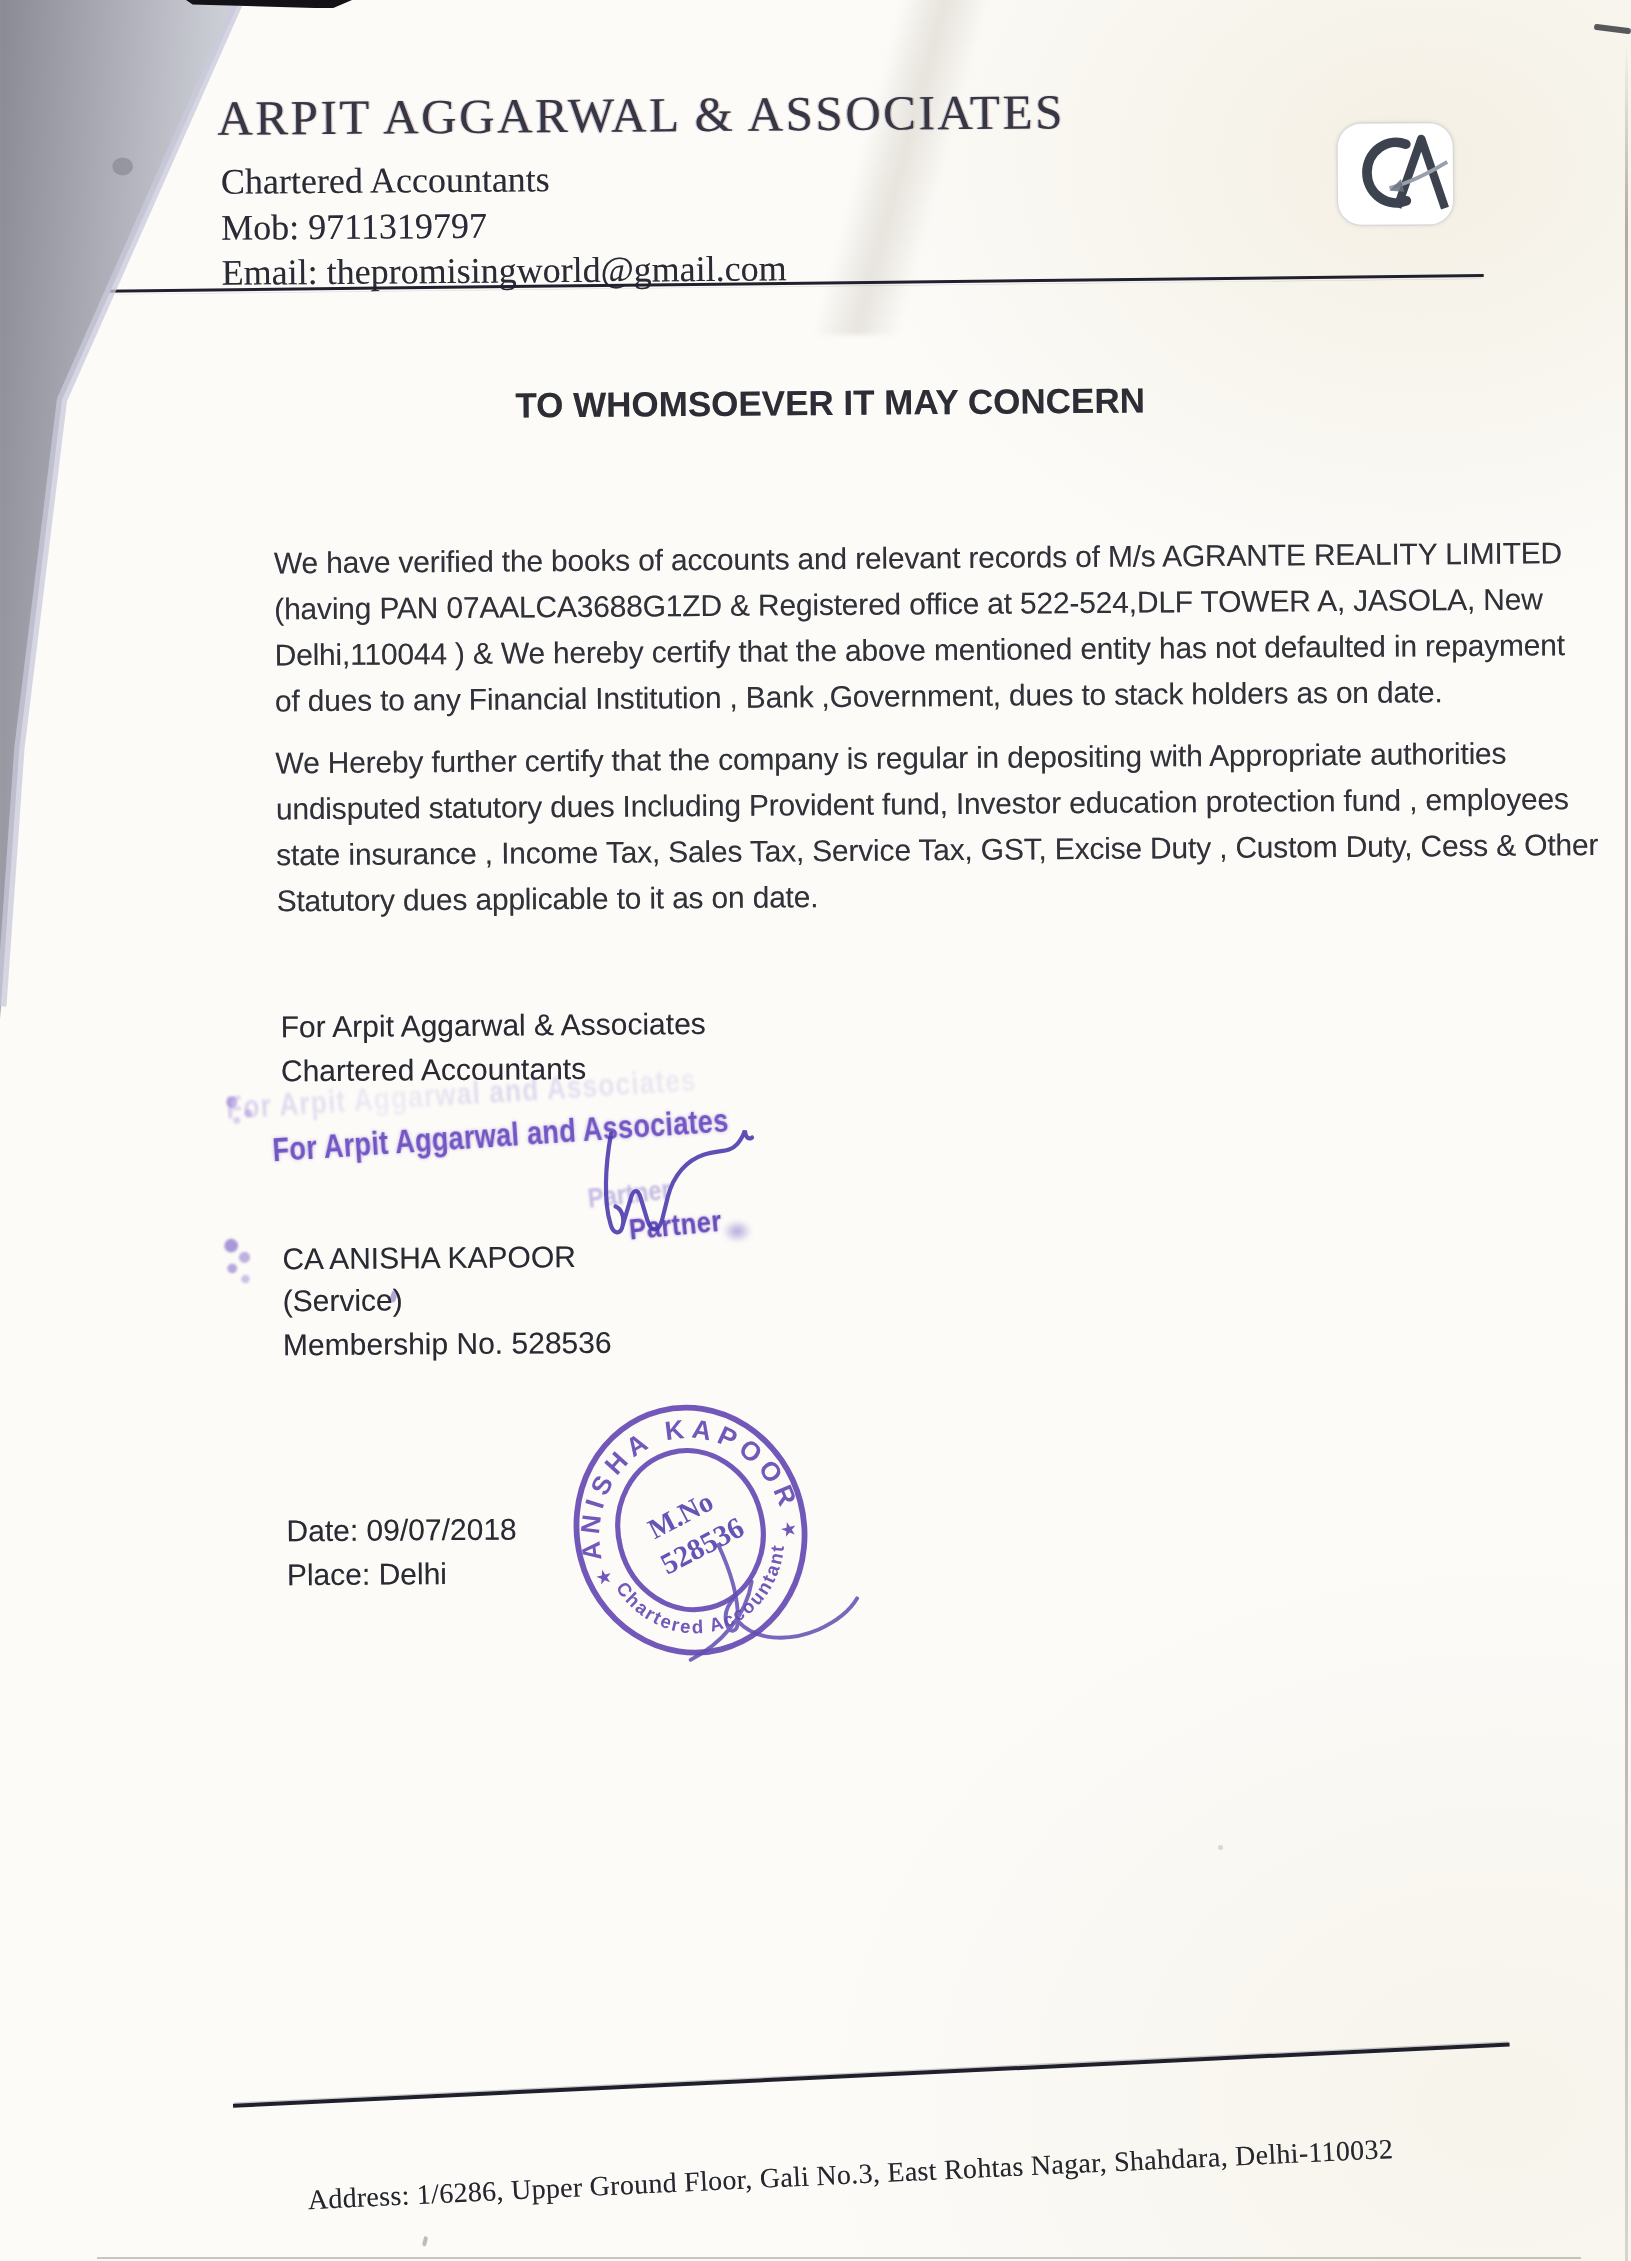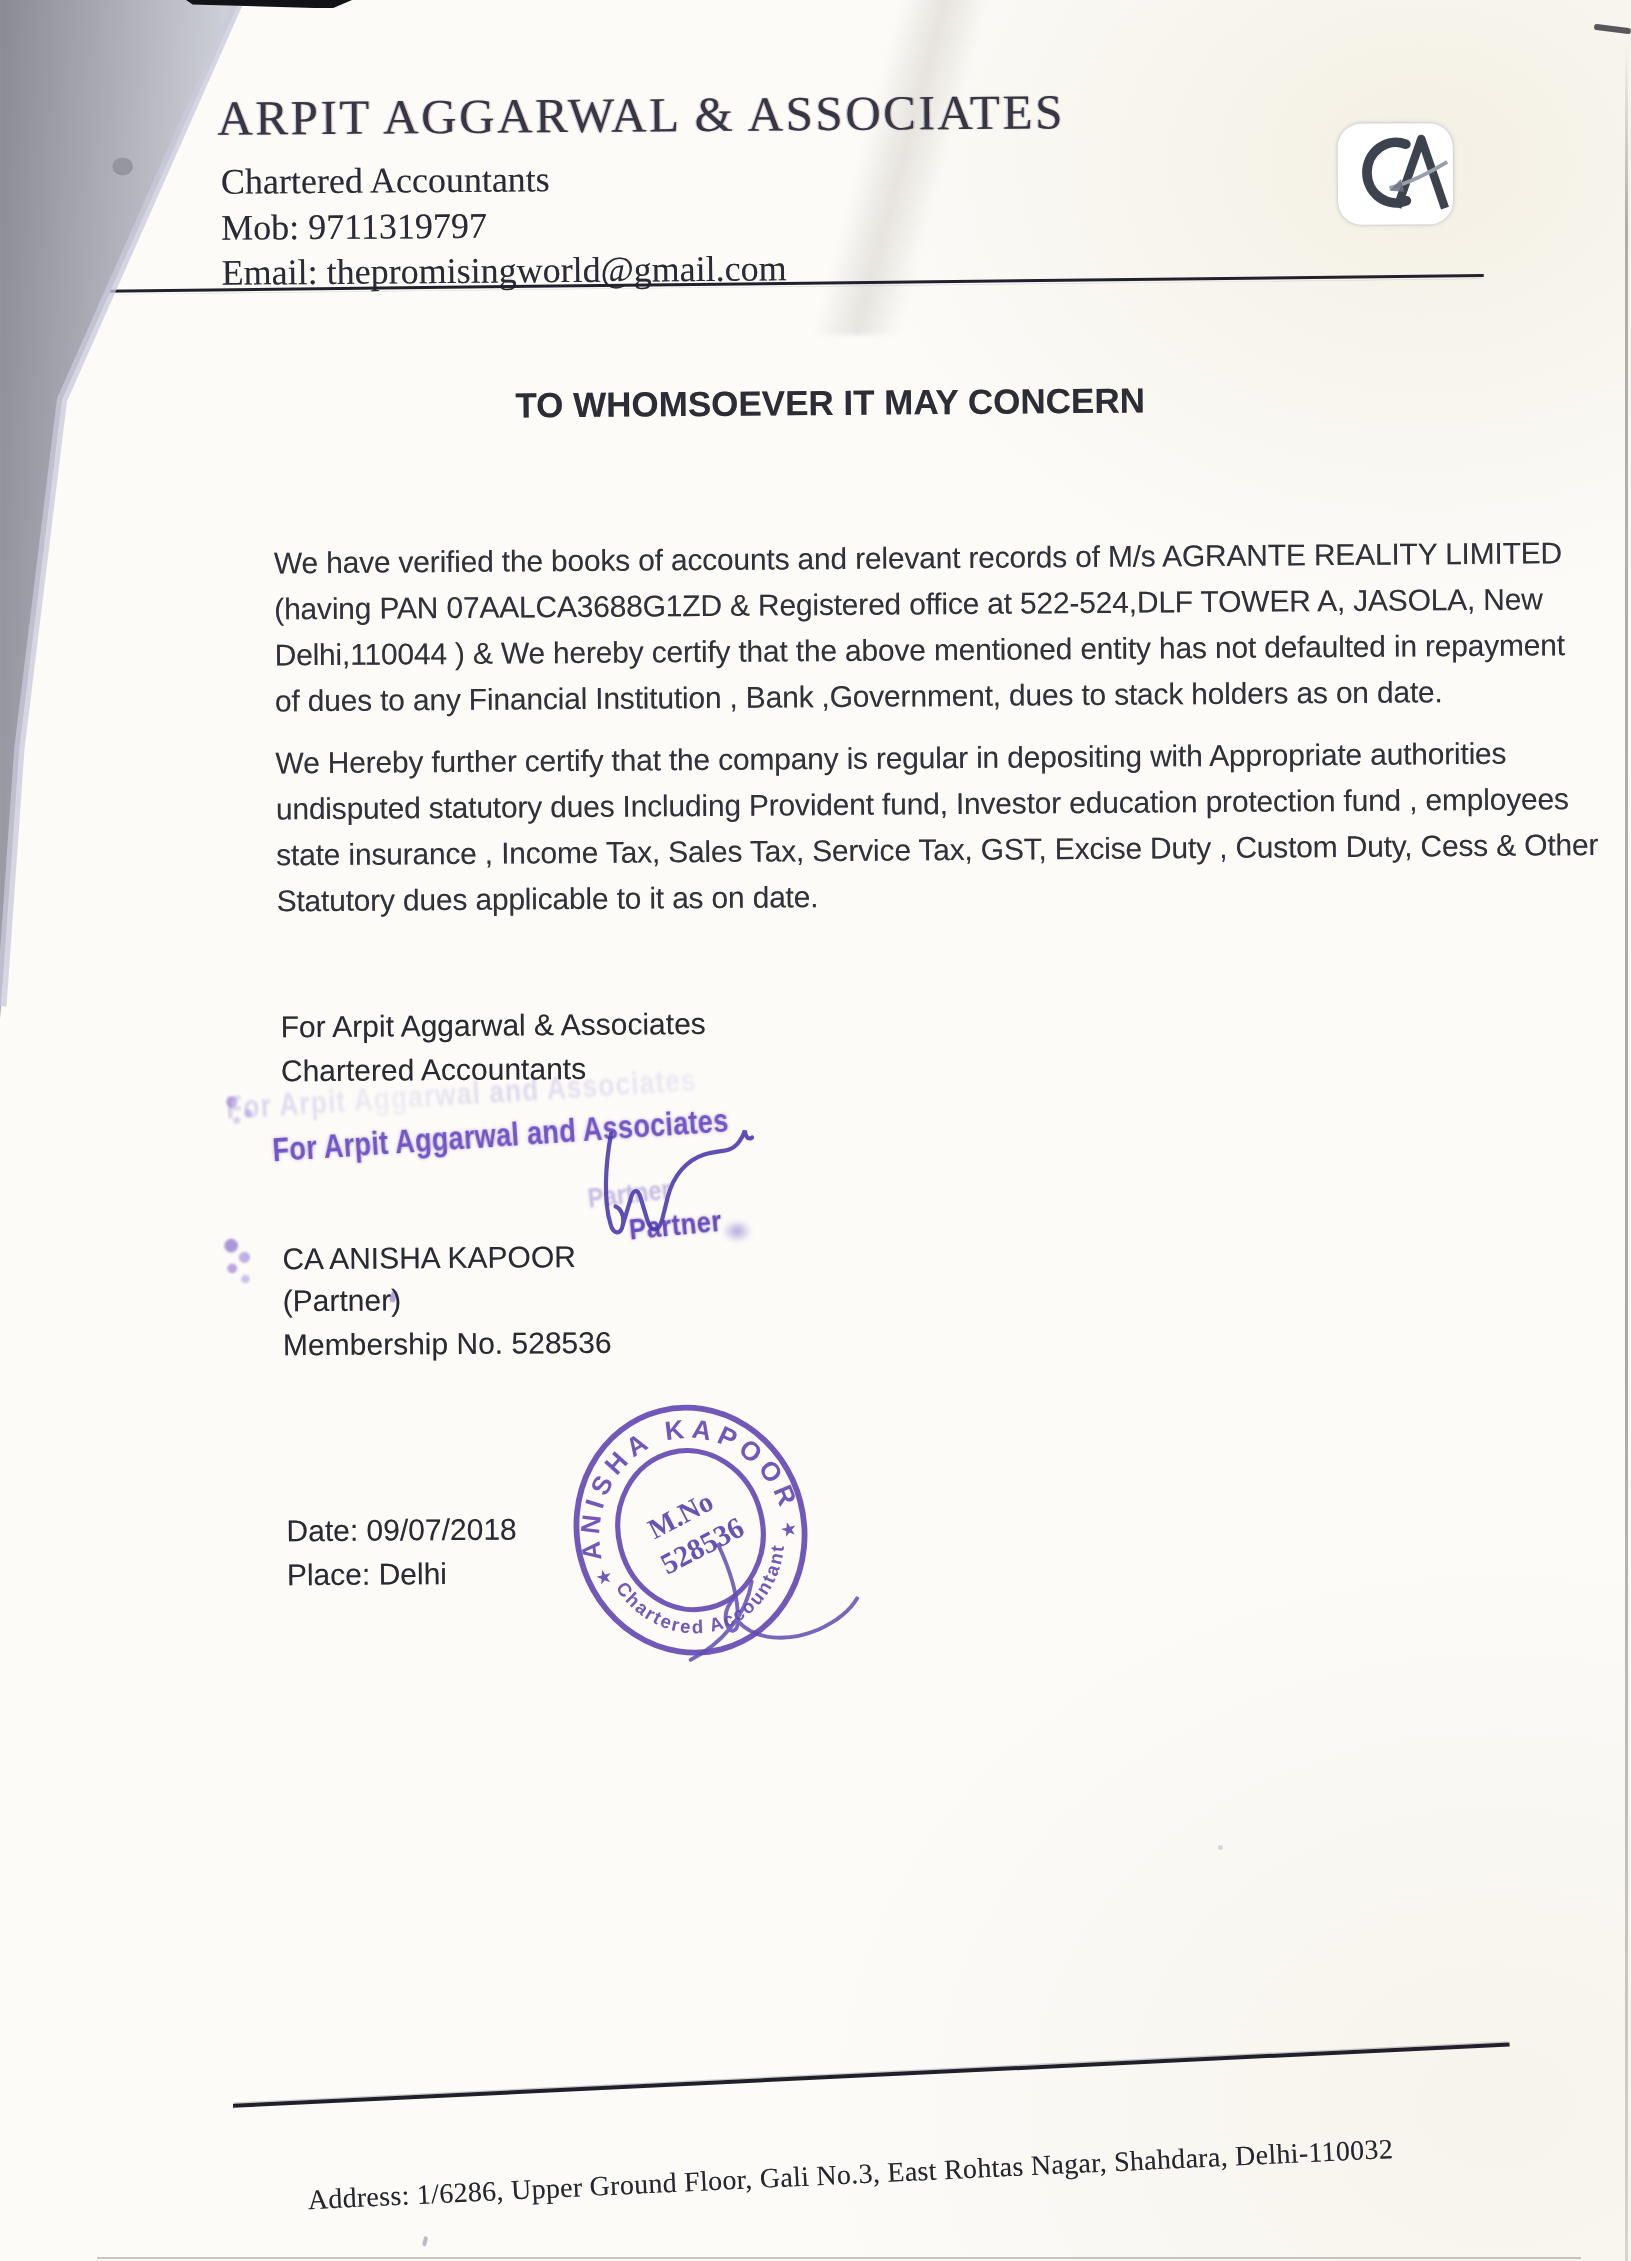--- a/index.html
+++ b/index.html
@@ -154,21 +154,21 @@
 
     <svg class="sig-svg" width="168" height="123" viewBox="0 0 260 190">
       <path d="M 32 18 C 22 70 20 125 30 158 C 34 174 46 176 49 160 C 52 146 46 134 38 131 M 49 160 L 62 118 C 66 104 73 104 77 118 L 87 152 C 93 172 104 172 110 152 L 119 117 C 128 82 150 60 175 52 C 200 44 214 50 227 36 C 233 29 237 22 239 15 C 240 24 243 30 250 26" fill="none" stroke="#4c3cae" stroke-width="6.5" stroke-linecap="round" opacity="0.9"></path>
     </svg>
 
     <div class="ink-smudge smudge-a"></div>
     <div class="ink-smudge smudge-b"></div>
     <div class="ink-dot"></div>
 
     <div class="sig-line" style="top:1243px;">CA ANISHA KAPOOR</div>
-    <div class="sig-line" style="top:1285px;">(Partner)</div>
+    <div class="sig-line" style="top:1285px;">(Service)</div>
     <div class="sig-line" style="top:1329px;">Membership No. 528536</div>
 
     <div class="sig-line" style="left:276px; top:1515px;">Date: 09/07/2018</div>
     <div class="sig-line" style="left:276px; top:1559px;">Place: Delhi</div>
 
     <div class="seal">
       <svg width="258" height="290" viewBox="0 0 400 450" style="overflow:visible;">
         <ellipse class="sealring" cx="200" cy="225" rx="176" ry="191" stroke-width="9"></ellipse>
         <ellipse class="sealring" cx="200" cy="225" rx="112" ry="124" stroke-width="8"></ellipse>
         <defs>

